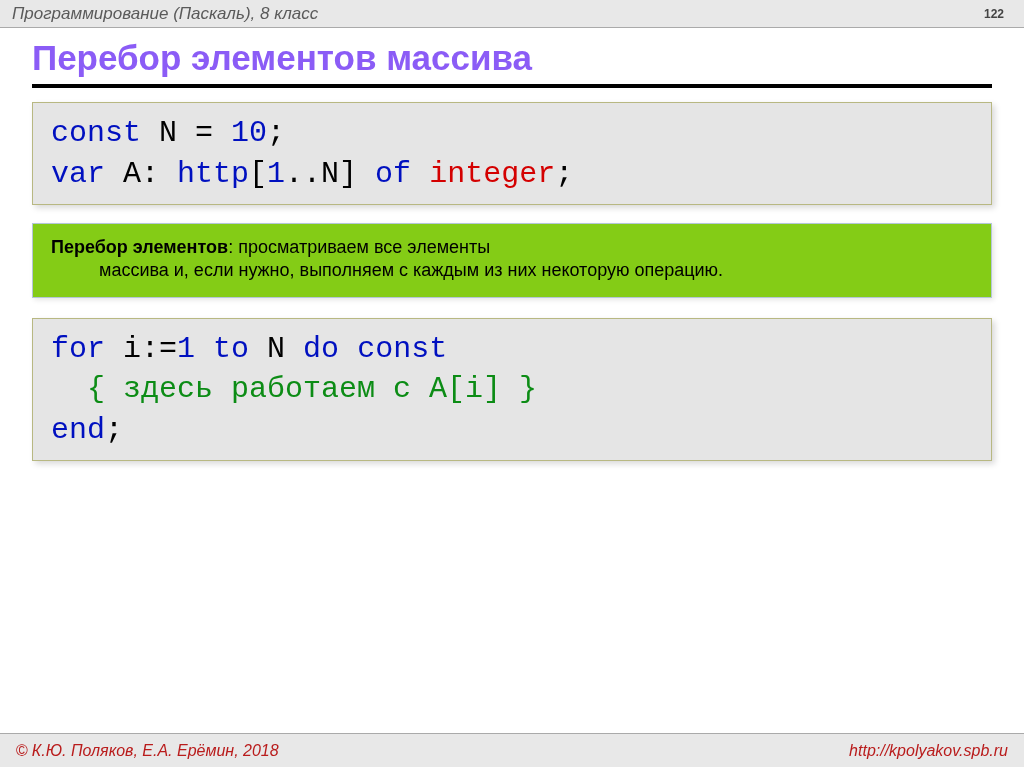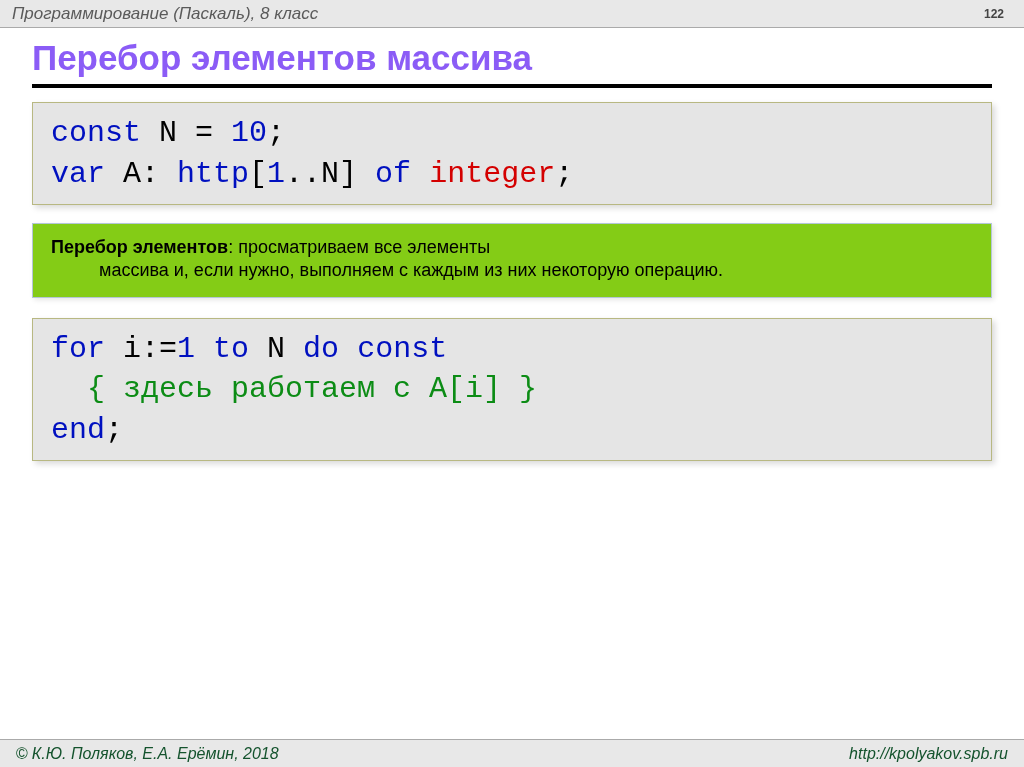--- a/index.html
+++ b/index.html
@@ -77,30 +77,30 @@
   .definition-box b { font-weight: bold; }
   .def-indent {
     padding-left: 48px;
     display: block;
   }
   .footer-bar {
     position: absolute;
     bottom: 0;
     left: 0;
     right: 0;
-    height: 28px;
+    height: 34px;
     background: #e8e8e8;
     border-top: 1px solid #aaa;
     display: flex;
     justify-content: space-between;
     align-items: center;
     padding: 0 16px;
     font-size: 16px;
     font-style: italic;
-    color: #14532d;
+    color: #b91c1c;
   }
   .copy-sym { font-style: normal; margin-right: 4px; }
 </style>
 </head>
 <body>
 
 <div class="slide">
 
   <div class="header-bar">
     <span>Программирование (Паскаль), 8 класс</span>

